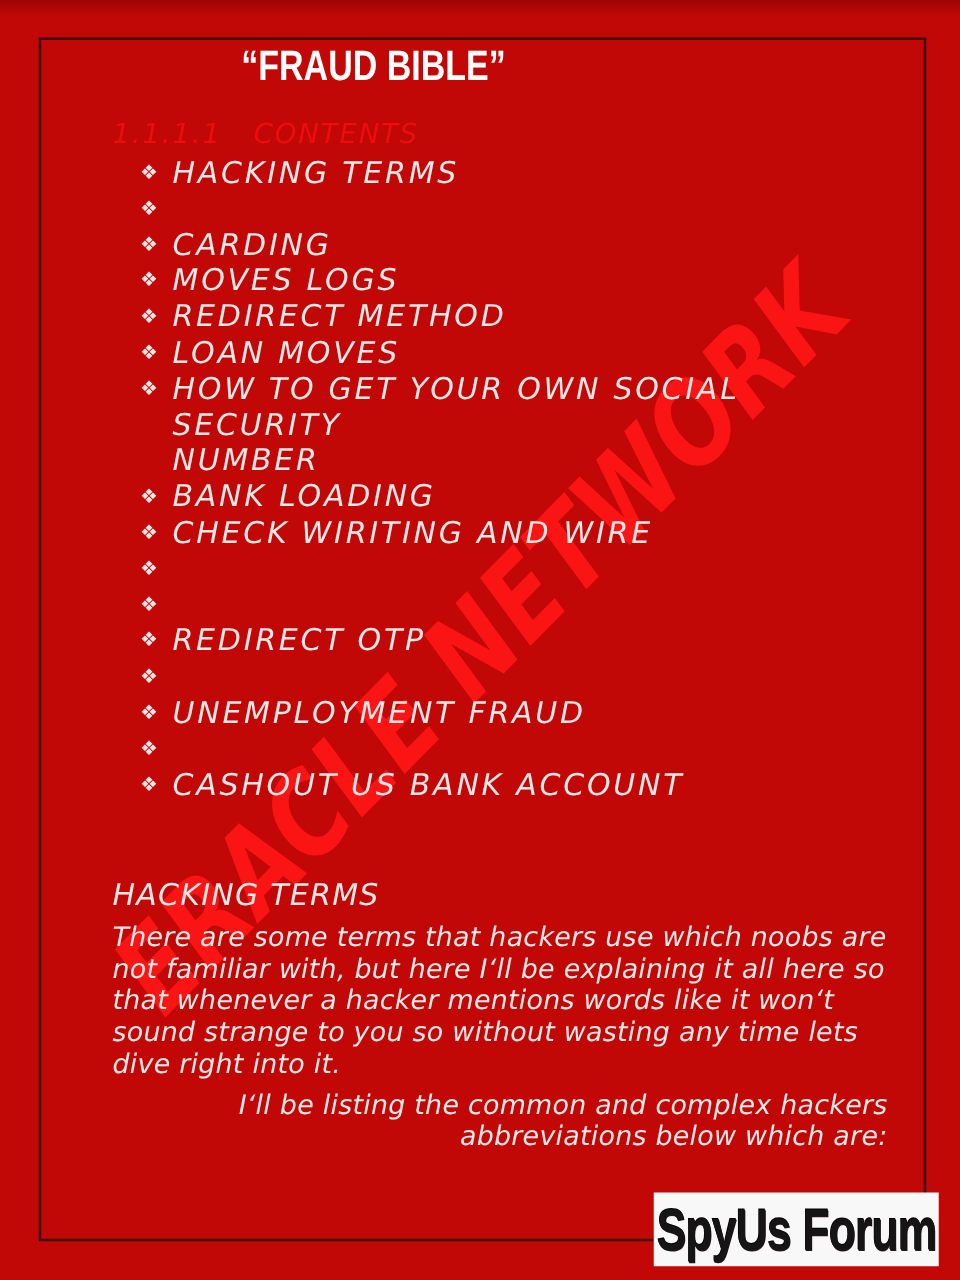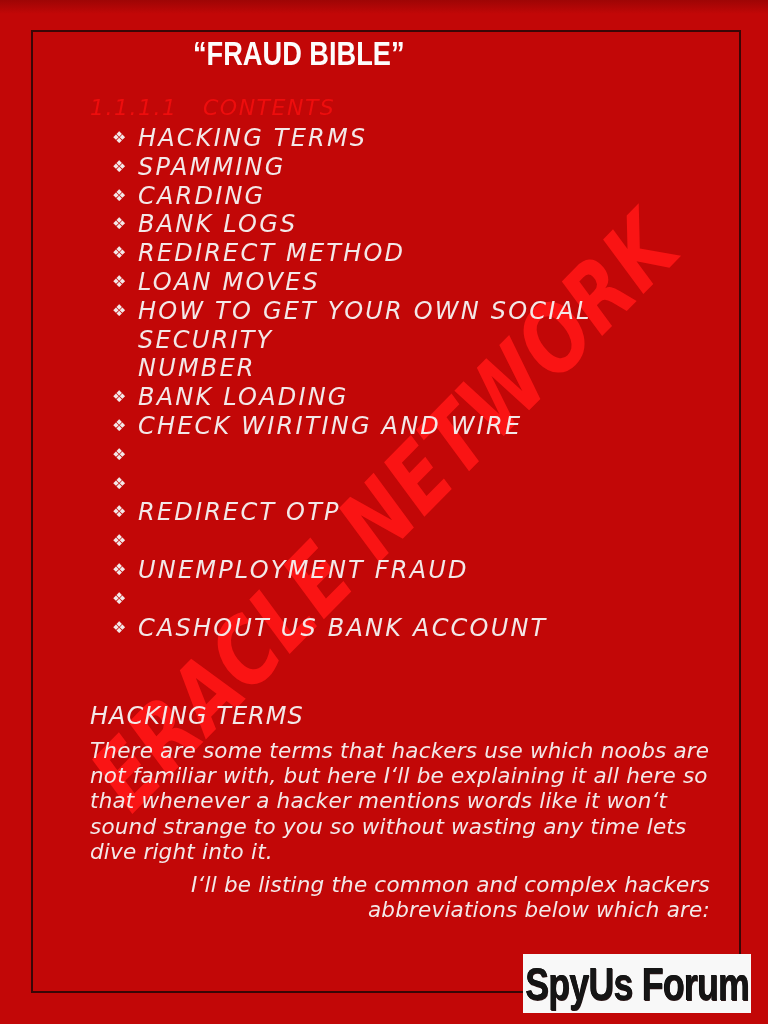--- a/index.html
+++ b/index.html
@@ -167,31 +167,30 @@
 
   <ul class="contents-list">
 
       <li class="contents-item">
         <span class="bullet">❖</span>
         <span class="item-text">HACKING TERMS</span>
       </li>
 
       <li class="contents-item">
         <span class="bullet">❖</span>
-        <span class="item-text">SPAMMING</span>
       </li>
 
       <li class="contents-item">
         <span class="bullet">❖</span>
         <span class="item-text">CARDING</span>
       </li>
 
       <li class="contents-item">
         <span class="bullet">❖</span>
-        <span class="item-text">BANK LOGS</span>
+        <span class="item-text">MOVES LOGS</span>
       </li>
 
       <li class="contents-item">
         <span class="bullet">❖</span>
         <span class="item-text">REDIRECT METHOD</span>
       </li>
 
       <li class="contents-item">
         <span class="bullet">❖</span>
         <span class="item-text">LOAN MOVES</span>

